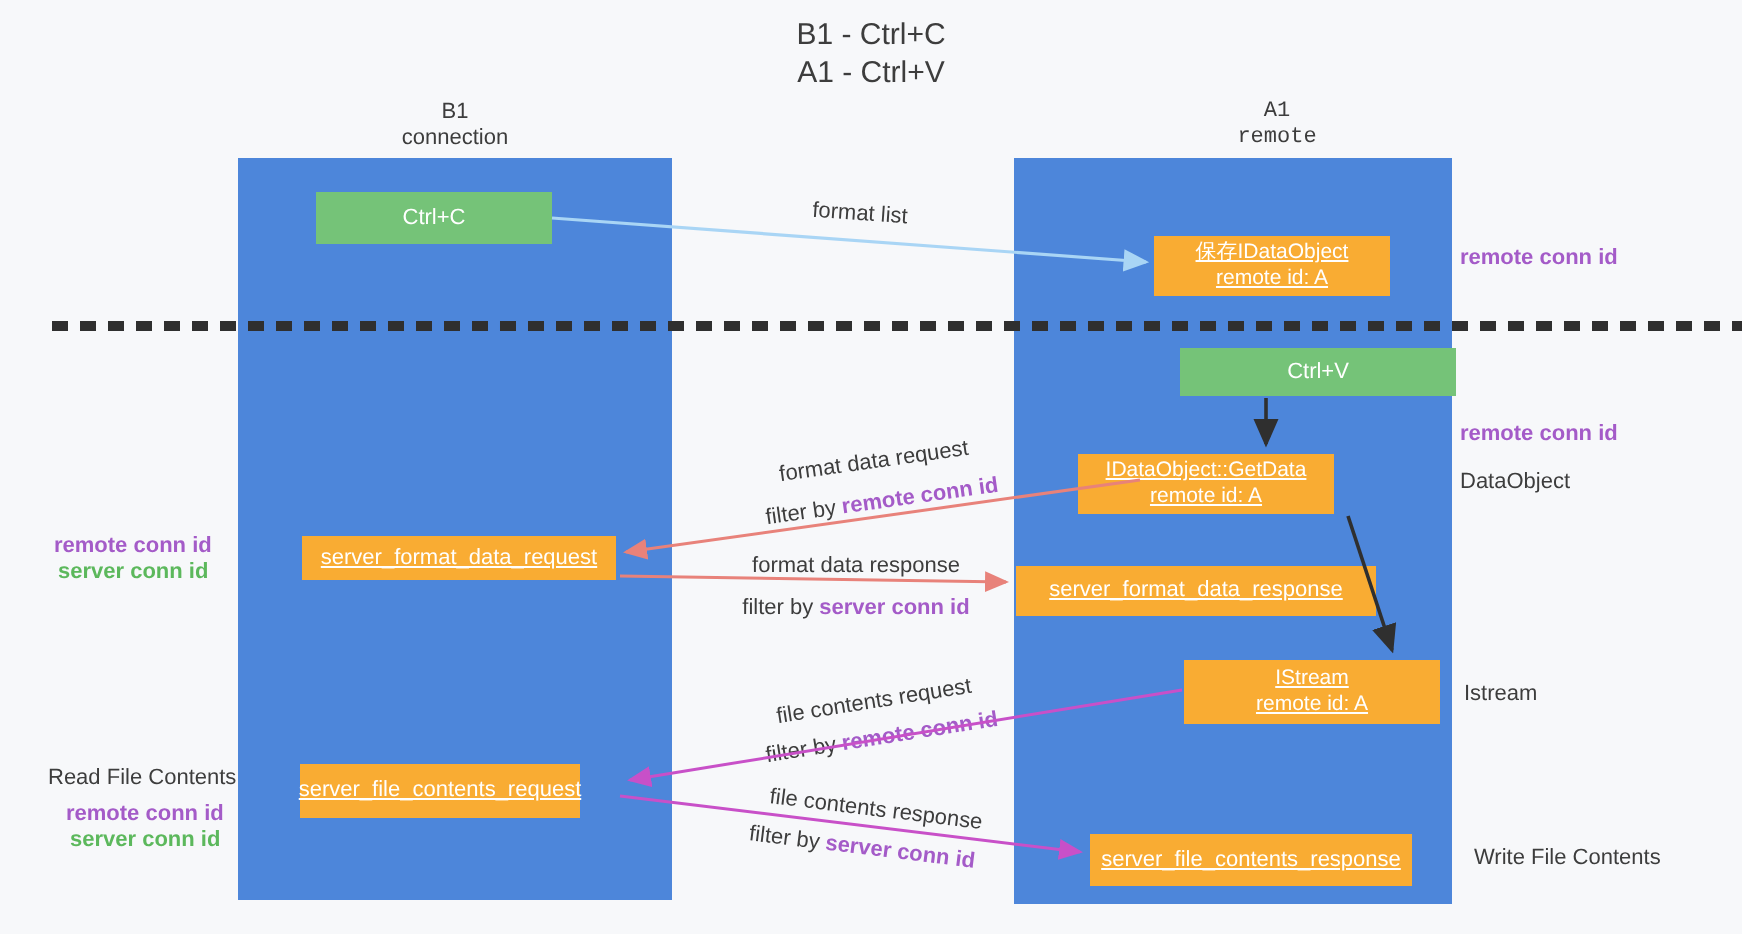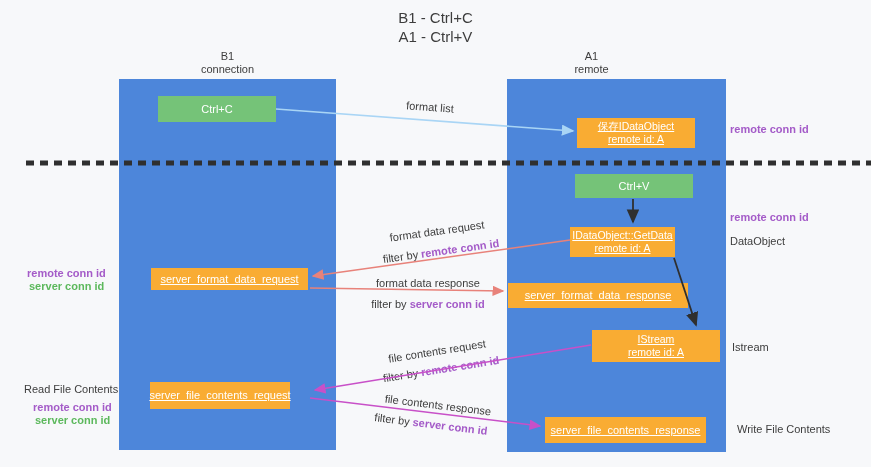--- a/index.html
+++ b/index.html
@@ -4,21 +4,21 @@
 <style>
   html,body{margin:0;padding:0;}
   body{font-family:"Liberation Sans", sans-serif; background:#f7f8fa;}
   .canvas{position:relative;width:871px;height:467px;background:#f7f8fa;overflow:hidden;}
 
   .title{position:absolute;left:0;top:8px;width:871px;text-align:center;
          font-size:15px;line-height:19px;color:#3d3d3d;}
 
   .col-header{position:absolute;text-align:center;font-size:11px;line-height:13px;color:#3d3d3d;}
   .col-header.left{left:119px;top:50px;width:217px;}
-  .col-header.right{left:482px;top:50px;width:219px;}
+  .col-header.right{left:529px;top:50px;width:219px;font-family:Liberation Mono, monospace;}
 
   .column{position:absolute;background:#4d86da;}
   .column.left{left:119px;top:79px;width:217px;height:371px;}
   .column.right{left:507px;top:79px;width:219px;height:373px;}
 
   .node{position:absolute;display:flex;flex-direction:column;justify-content:center;
         align-items:center;text-align:center;color:#ffffff;font-size:11px;line-height:13px;
         box-sizing:border-box;}
   .node.green{background:#75c378;}
   .node.orange{background:#f9ac33;text-decoration:underline;}
@@ -64,25 +64,25 @@
 
   <div class="node green" style="left:158px;top:96px;width:118px;height:26px">
     <span>Ctrl+C</span>
   </div>
 
   <div class="node orange two" style="left:577px;top:118px;width:118px;height:30px">
     <div>保存IDataObject</div>
     <div>remote id: A</div>
   </div>
 
-  <div class="node green" style="left:575px;top:174px;width:118px;height:24px">
+  <div class="node green" style="left:590px;top:174px;width:138px;height:24px">
     <span>Ctrl+V</span>
   </div>
 
-  <div class="node orange two" style="left:570px;top:227px;width:105px;height:30px">
+  <div class="node orange two" style="left:539px;top:227px;width:128px;height:30px">
     <div>IDataObject::GetData</div>
     <div>remote id: A</div>
   </div>
 
   <div class="node orange" style="left:151px;top:268px;width:157px;height:22px">
     <span>server_format_data_request</span>
   </div>
 
   <div class="node orange" style="left:508px;top:283px;width:180px;height:25px">
     <span>server_format_data_response</span>

